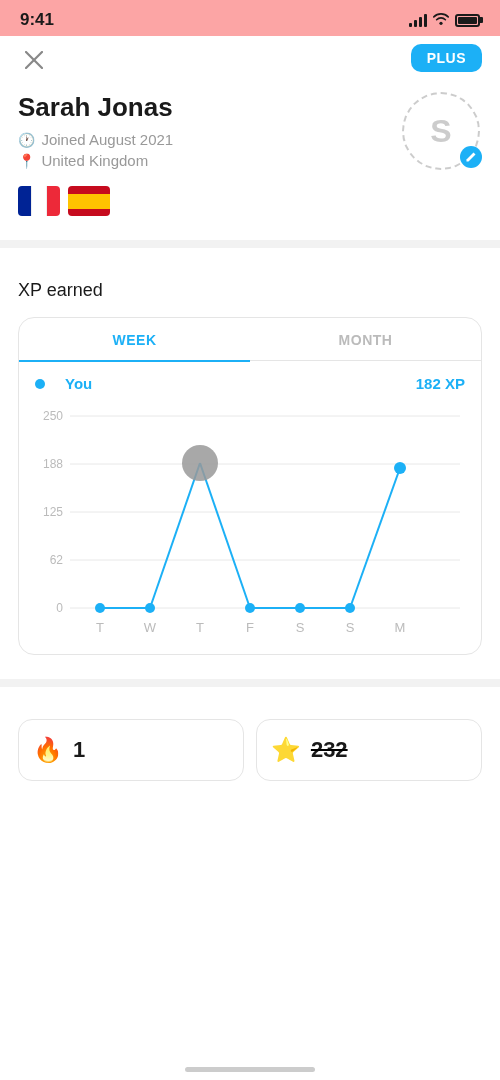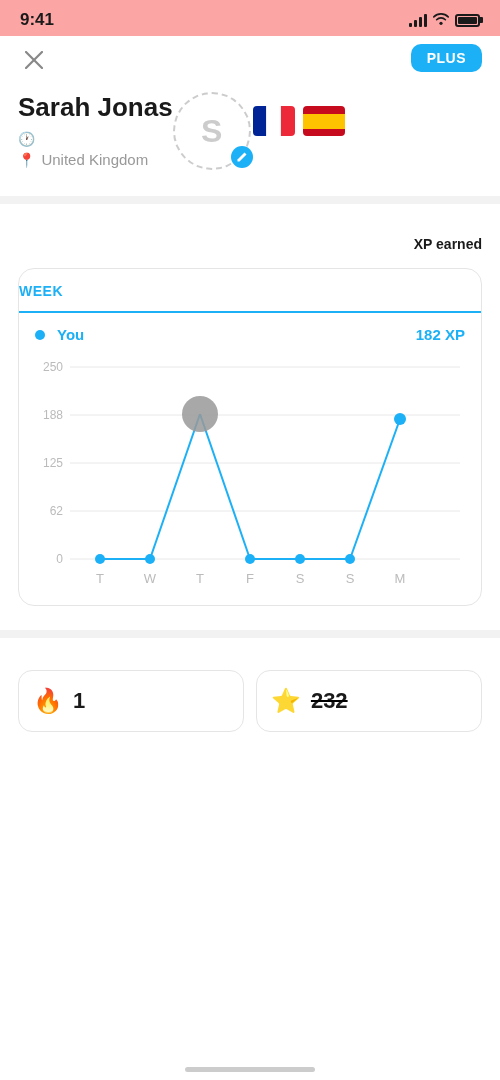--- a/index.html
+++ b/index.html
@@ -101,21 +101,21 @@
       border-radius: 10px;
       cursor: pointer;
       letter-spacing: 0.5px;
     }
 
     
     .profile-section {
       padding: 4px 18px 16px;
       position: relative;
       display: flex;
-      flex-direction: row;
+      flex-direction: column;
     }
     .profile-header {
       display: flex;
       justify-content: space-between;
       align-items: flex-start;
     }
     .profile-info {
       flex: 1;
     }
     .profile-name {
@@ -223,41 +223,40 @@
       height: 8px;
       background: #f2f2f2;
       margin: 8px 0;
     }
 
     
     .xp-section {
       padding: 24px 18px 16px;
     }
     .section-title {
-      font-size: 14px;
-      font-weight: 700;
+      font-size: 18px;
+      font-weight: 400;
       color: #1a1a1a;
       margin-bottom: 16px;
-      text-align: right;
     }
 
     
     .chart-card {
       background: #fff;
       border: 1.5px solid #e5e5e5;
       border-radius: 16px;
       overflow: hidden;
     }
     .chart-tabs {
       display: flex;
       border-bottom: 1.5px solid #e5e5e5;
     }
     .chart-tab {
       flex: 1;
-      text-align: left;
+      text-align: center;
       padding: 14px 0 12px;
       font-size: 14px;
       font-weight: 700;
       letter-spacing: 0.5px;
       cursor: pointer;
       color: #bbb;
       position: relative;
     }
     .chart-tab.active {
       color: #1cb0f6;
@@ -273,21 +272,21 @@
     }
     .chart-legend {
       display: flex;
       justify-content: space-between;
       align-items: center;
       padding: 14px 16px 6px;
     }
     .legend-you {
       display: flex;
       align-items: center;
-      gap: 12px;
+      gap: 20px;
       font-size: 15px;
       font-weight: 700;
       color: #1cb0f6;
     }
     .legend-dot {
       width: 10px;
       height: 10px;
       border-radius: 50%;
       background: #1cb0f6;
     }
@@ -381,20 +380,21 @@
   <div class="plus-badge">PLUS</div>
 </div>
 
 <div class="profile-section">
   <div class="profile-header">
     <div class="profile-info">
       <div class="profile-name">Sarah Jonas</div>
       <div class="profile-meta">
         <div class="profile-meta-item">
           <span class="meta-icon">🕐</span>
+          <span>Joined August 2021</span>
         </div>
         <div class="profile-meta-item">
           <span class="meta-icon">📍</span>
           <span>United Kingdom</span>
         </div>
       </div>
     </div>
     <div class="avatar-container">
       <div class="avatar-circle">
         <span class="avatar-letter">S</span>
@@ -423,20 +423,21 @@
 
 <div class="divider"></div>
 
 <div class="xp-section">
   <div class="section-title">XP earned</div>
 
   <div class="chart-card">
 
     <div class="chart-tabs">
       <div class="chart-tab active">WEEK</div>
+      <div class="chart-tab">MONTH</div>
     </div>
 
     <div class="chart-legend">
       <div class="legend-you">
         <div class="legend-dot"></div>
         <span>You</span>
       </div>
       <div class="legend-xp">182 XP</div>
     </div>
 

